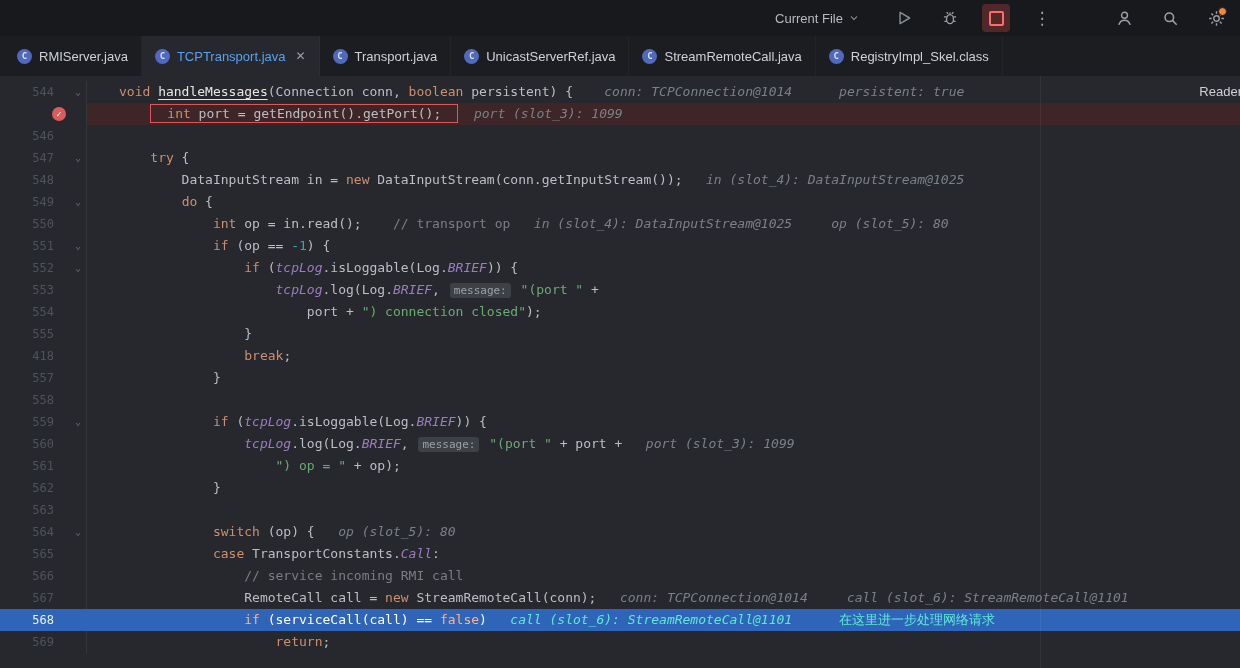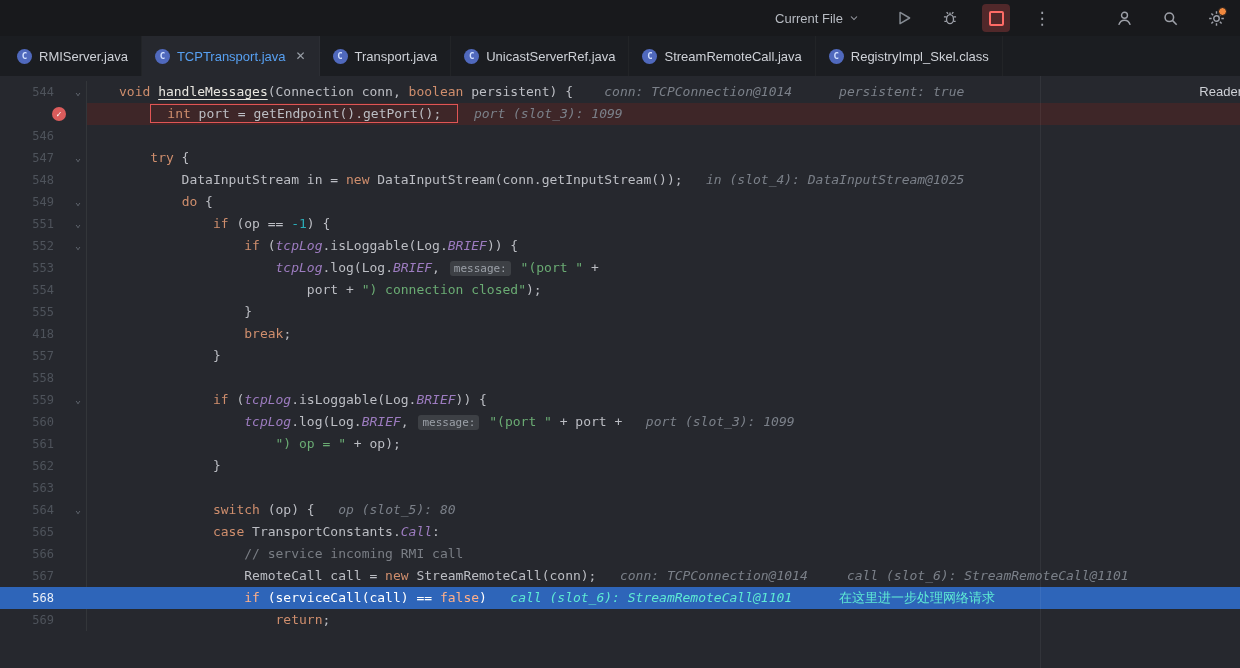--- a/index.html
+++ b/index.html
@@ -176,20 +176,21 @@
 <div class="editor">
   <div class="margin-guide"></div>
   <div class="reader-label">Reader</div>
   <div>
       <div class="line"><div class="gutter">544<span class="fold-chevron">⌄</span></div><div class="code"><span class="tk-kw">void </span><span class="tk-decl">handleMessages</span><span class="tk-pl">(Connection conn, </span><span class="tk-kw">boolean</span><span class="tk-pl"> persistent) {</span><span class="tk-hint">    conn: TCPConnection@1014      persistent: true</span></div></div>
       <div class="line bp"><div class="gutter"><span class="bp-dot">✓</span></div><div class="code"><span class="tk-pl">    </span><span class="red-box"><span class="tk-kw">int</span><span class="tk-pl"> port = getEndpoint().getPort();</span></span><span class="tk-hint">  port (slot_3): 1099</span></div></div>
       <div class="line"><div class="gutter">546</div><div class="code"></div></div>
       <div class="line"><div class="gutter">547<span class="fold-chevron">⌄</span></div><div class="code"><span class="tk-pl">    </span><span class="tk-kw">try</span><span class="tk-pl"> {</span></div></div>
       <div class="line"><div class="gutter">548</div><div class="code"><span class="tk-pl">        DataInputStream in = </span><span class="tk-kw">new</span><span class="tk-pl"> DataInputStream(conn.getInputStream());</span><span class="tk-hint">   in (slot_4): DataInputStream@1025</span></div></div>
       <div class="line"><div class="gutter">549<span class="fold-chevron">⌄</span></div><div class="code"><span class="tk-pl">        </span><span class="tk-kw">do</span><span class="tk-pl"> {</span></div></div>
+      <div class="line"><div class="gutter">550</div><div class="code"><span class="tk-pl">            </span><span class="tk-kw">int</span><span class="tk-pl"> op = in.read();    </span><span class="tk-cm">// transport op</span><span class="tk-hint">   in (slot_4): DataInputStream@1025     op (slot_5): 80</span></div></div>
       <div class="line"><div class="gutter">551<span class="fold-chevron">⌄</span></div><div class="code"><span class="tk-pl">            </span><span class="tk-kw">if</span><span class="tk-pl"> (op == </span><span class="tk-num">-1</span><span class="tk-pl">) {</span></div></div>
       <div class="line"><div class="gutter">552<span class="fold-chevron">⌄</span></div><div class="code"><span class="tk-pl">                </span><span class="tk-kw">if</span><span class="tk-pl"> (</span><span class="tk-fld">tcpLog</span><span class="tk-pl">.isLoggable(Log.</span><span class="tk-fld">BRIEF</span><span class="tk-pl">)) {</span></div></div>
       <div class="line"><div class="gutter">553</div><div class="code"><span class="tk-pl">                    </span><span class="tk-fld">tcpLog</span><span class="tk-pl">.log(Log.</span><span class="tk-fld">BRIEF</span><span class="tk-pl">, </span><span class="tk-chip">message:</span><span class="tk-pl"> </span><span class="tk-str">"(port "</span><span class="tk-pl"> +</span></div></div>
       <div class="line"><div class="gutter">554</div><div class="code"><span class="tk-pl">                        port + </span><span class="tk-str">") connection closed"</span><span class="tk-pl">);</span></div></div>
       <div class="line"><div class="gutter">555</div><div class="code"><span class="tk-pl">                }</span></div></div>
       <div class="line"><div class="gutter">418</div><div class="code"><span class="tk-pl">                </span><span class="tk-kw">break</span><span class="tk-pl">;</span></div></div>
       <div class="line"><div class="gutter">557</div><div class="code"><span class="tk-pl">            }</span></div></div>
       <div class="line"><div class="gutter">558</div><div class="code"></div></div>
       <div class="line"><div class="gutter">559<span class="fold-chevron">⌄</span></div><div class="code"><span class="tk-pl">            </span><span class="tk-kw">if</span><span class="tk-pl"> (</span><span class="tk-fld">tcpLog</span><span class="tk-pl">.isLoggable(Log.</span><span class="tk-fld">BRIEF</span><span class="tk-pl">)) {</span></div></div>
       <div class="line"><div class="gutter">560</div><div class="code"><span class="tk-pl">                </span><span class="tk-fld">tcpLog</span><span class="tk-pl">.log(Log.</span><span class="tk-fld">BRIEF</span><span class="tk-pl">, </span><span class="tk-chip">message:</span><span class="tk-pl"> </span><span class="tk-str">"(port "</span><span class="tk-pl"> + port +</span><span class="tk-hint">   port (slot_3): 1099</span></div></div>

